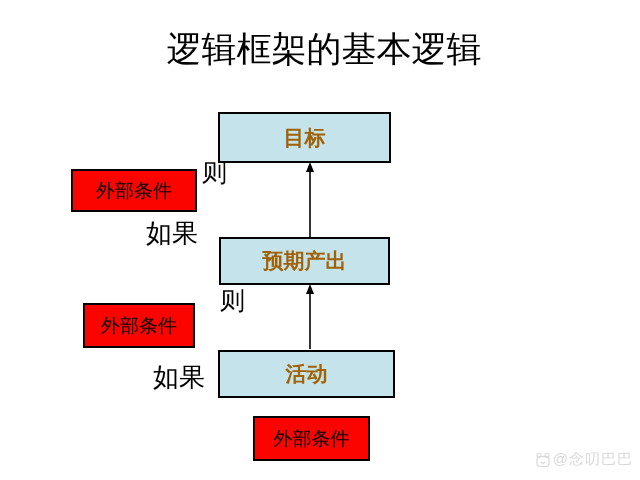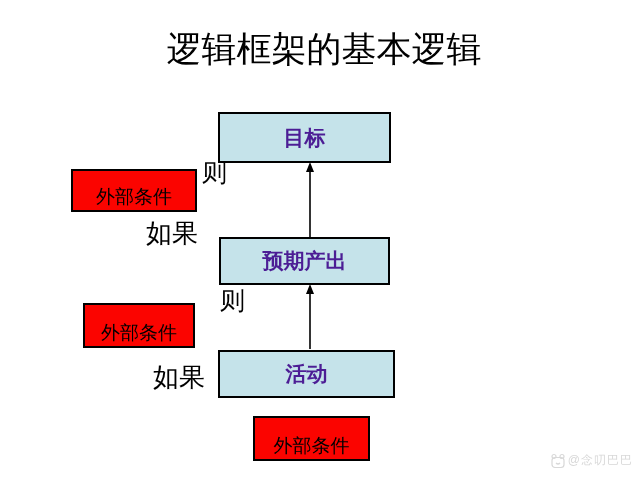--- a/index.html
+++ b/index.html
@@ -29,31 +29,31 @@
   }
   .node {
     position: absolute;
     border: 2px solid #000000;
     display: flex;
     align-items: center;
     justify-content: center;
     font-family: "Liberation Sans", "DejaVu Sans", sans-serif;
     font-weight: bold;
     font-size: 21px;
-    color: #4c1d95;
+    color: #a16207;
     box-sizing: border-box;
   }
   .node-goal     { left: 218px; top: 112px; width: 173px; height: 51px; }
   .node-output   { left: 219px; top: 237px; width: 171px; height: 48px; }
   .node-activity { left: 218px; top: 350px; width: 177px; height: 48px; }
   .condition {
     position: absolute;
     border: 2px solid #000000;
     display: flex;
-    align-items: flex-end;
+    align-items: center;
     justify-content: center;
     font-family: "Liberation Serif", "DejaVu Serif", serif;
     font-size: 19px;
     color: #000000;
     box-sizing: border-box;
   }
   .condition-1 { left: 71px;  top: 169px; width: 126px; height: 43px; }
   .condition-2 { left: 83px;  top: 303px; width: 112px; height: 45px; }
   .condition-3 { left: 253px; top: 416px; width: 117px; height: 45px; }
   .edge-label {
@@ -76,21 +76,21 @@
     pointer-events: none;
   }
   .watermark {
     position: absolute;
     right: 7px;
     bottom: 11px;
     display: flex;
     align-items: center;
     gap: 2px;
     color: #d8d8d8;
-    font-size: 12px;
+    font-size: 15px;
     font-family: "Liberation Sans", "DejaVu Sans", sans-serif;
     letter-spacing: 1px;
     white-space: nowrap;
   }
   .watermark svg { display: block; }
 </style>
 </head>
 <body>
 
 <div class="slide">

